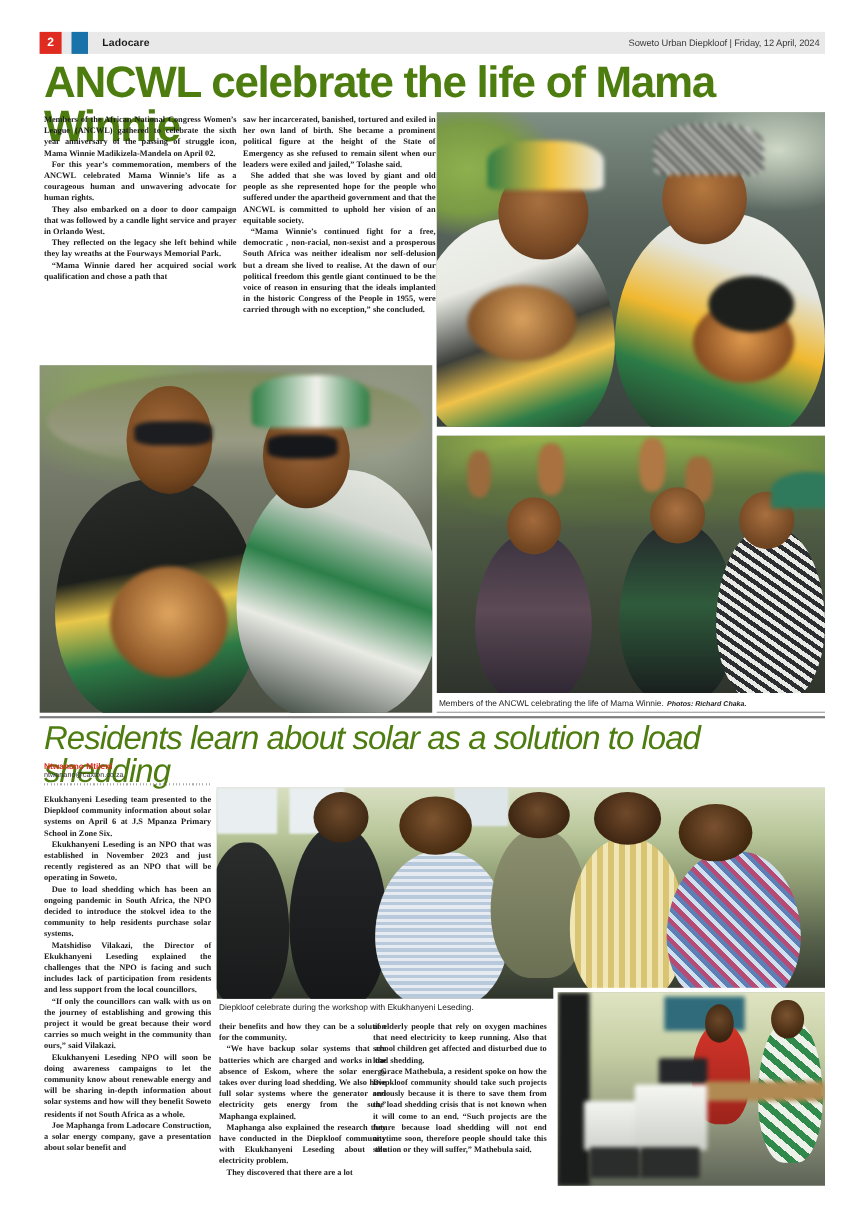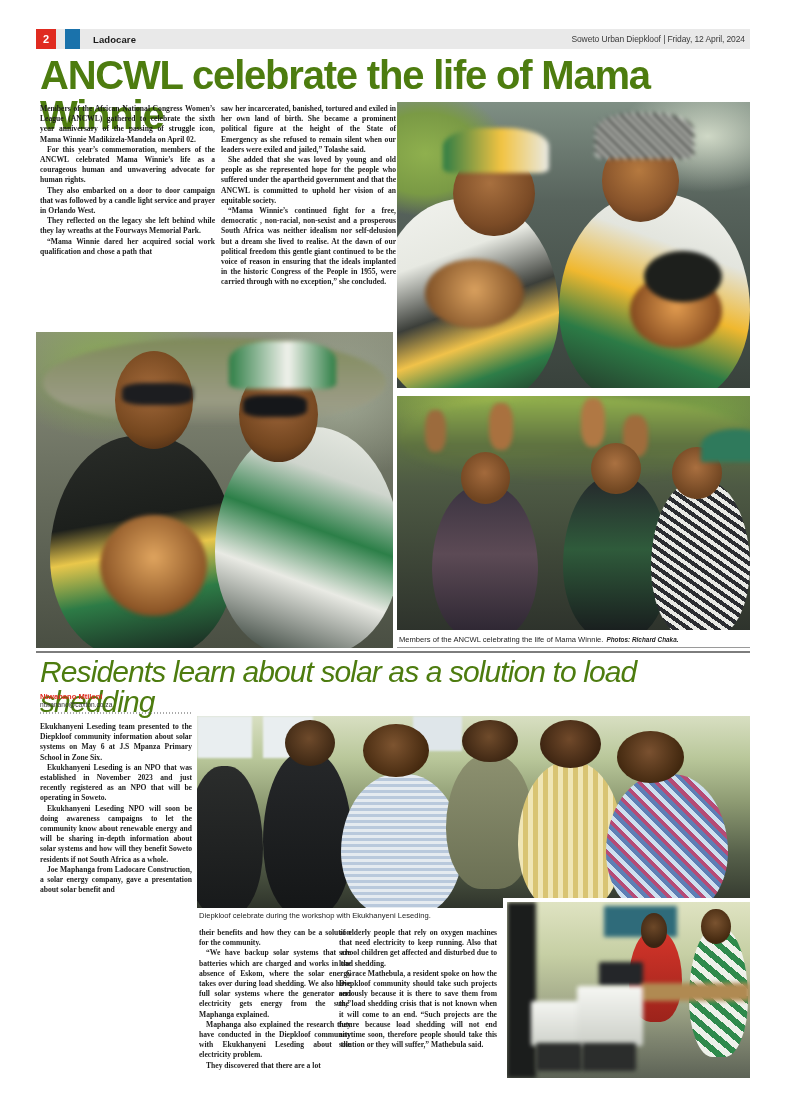--- a/index.html
+++ b/index.html
@@ -252,21 +252,21 @@
 
   <div class="col" id="a1-col1">
       <p class="first">Members of the African National Congress Women’s League (ANCWL) gathered to celebrate the sixth year anniversary of the passing of struggle icon, Mama Winnie Madikizela-Mandela on April 02.</p>
       <p>For this year’s commemoration, members of the ANCWL celebrated Mama Winnie’s life as a courageous human and unwavering advocate for human rights.</p>
       <p>They also embarked on a door to door campaign that was followed by a candle light service and prayer in Orlando West.</p>
       <p>They reflected on the legacy she left behind while they lay wreaths at the Fourways Memorial Park.</p>
       <p>“Mama Winnie dared her acquired social work qualification and chose a path that</p>
     </div>
   <div class="col" id="a1-col2">
       <p class="first">saw her incarcerated, banished, tortured and exiled in her own land of birth. She became a prominent political figure at the height of the State of Emergency as she refused to remain silent when our leaders were exiled and jailed,” Tolashe said.</p>
-      <p>She added that she was loved by young and old people as she represented hope for the people who suffered under the apartheid government and that the ANCWL is committed to uphold her vision of an equitable society.</p>
+      <p>She added that she was loved by giant and old people as she represented hope for the people who suffered under the apartheid government and that the ANCWL is committed to uphold her vision of an equitable society.</p>
       <p>“Mama Winnie’s continued fight for a free, democratic , non-racial, non-sexist and a prosperous South Africa was neither idealism nor self-delusion but a dream she lived to realise. At the dawn of our political freedom this gentle giant continued to be the voice of reason in ensuring that the ideals implanted in the historic Congress of the People in 1955, were carried through with no exception,” she concluded.</p>
     </div>
 
   <div class="photo" id="photo-1">
     <div class="sky"></div>
 
     <div class="figure" style="left:-6%;top:34%;width:52%;height:72%;background:linear-gradient(160deg,#f2f3ef 0%,#e7e9e2 30%,#3c3f3a 52%,#f0c24a 66%,#2e7d48 80%,#1d2420 100%);"></div>
     <div class="head" style="left:16%;top:17%;width:23%;height:30%;background:radial-gradient(circle at 45% 38%,#a8703f 0%,#7b4b26 60%,#4a2c16 100%);"></div>
     <div class="blurb" style="left:13%;top:9%;width:30%;height:16%;background:linear-gradient(90deg,#2f7d45,#f2c342 55%,#e8e9e3);border-radius:40% 40% 10% 10%;"></div>
     <div class="blurb" style="left:8%;top:55%;width:28%;height:24%;background:radial-gradient(circle at 50% 45%,#d9a05e,#8a5a2d 70%,#5d3a1c);"></div>
@@ -318,22 +318,25 @@
 
   <div class="headline" id="headline-2">Residents learn about solar as a solution to load shedding</div>
 
   <div id="byline">
     <div class="name">Ntwanano Mtileni</div>
     <div class="email">ntwanano@caxton.co.za</div>
     <div class="dots"></div>
   </div>
 
   <div class="col" id="a2-col1">
-      <p class="first">Ekukhanyeni Leseding team presented to the Diepkloof community information about solar systems on May 6 at J.S Mpanza Primary School in Zone Six.</p>
+      <p class="first">Ekukhanyeni Leseding team presented to the Diepkloof community information about solar systems on April 6 at J.S Mpanza Primary School in Zone Six.</p>
       <p>Ekukhanyeni Leseding is an NPO that was established in November 2023 and just recently registered as an NPO that will be operating in Soweto.</p>
+      <p>Due to load shedding which has been an ongoing pandemic in South Africa, the NPO decided to introduce the stokvel idea to the community to help residents purchase solar systems.</p>
+      <p>Matshidiso Vilakazi, the Director of Ekukhanyeni Leseding explained the challenges that the NPO is facing and such includes lack of participation from residents and less support from the local councillors.</p>
+      <p>“If only the councillors can walk with us on the journey of establishing and growing this project it would be great because their word carries so much weight in the community than ours,” said Vilakazi.</p>
       <p>Ekukhanyeni Leseding NPO will soon be doing awareness campaigns to let the community know about renewable energy and will be sharing in-depth information about solar systems and how will they benefit Soweto residents if not South Africa as a whole.</p>
       <p>Joe Maphanga from Ladocare Construction, a solar energy company, gave a presentation about solar benefit and</p>
     </div>
   <div class="col" id="a2-col2">
       <p class="first">their benefits and how they can be a solution for the community.</p>
       <p>“We have backup solar systems that are batteries which are charged and works in the absence of Eskom, where the solar energy takes over during load shedding. We also have full solar systems where the generator and electricity gets energy from the sun,” Maphanga explained.</p>
       <p>Maphanga also explained the research they have conducted in the Diepkloof community with Ekukhanyeni Leseding about the electricity problem.</p>
       <p>They discovered that there are a lot</p>
     </div>
   <div class="col" id="a2-col3">

